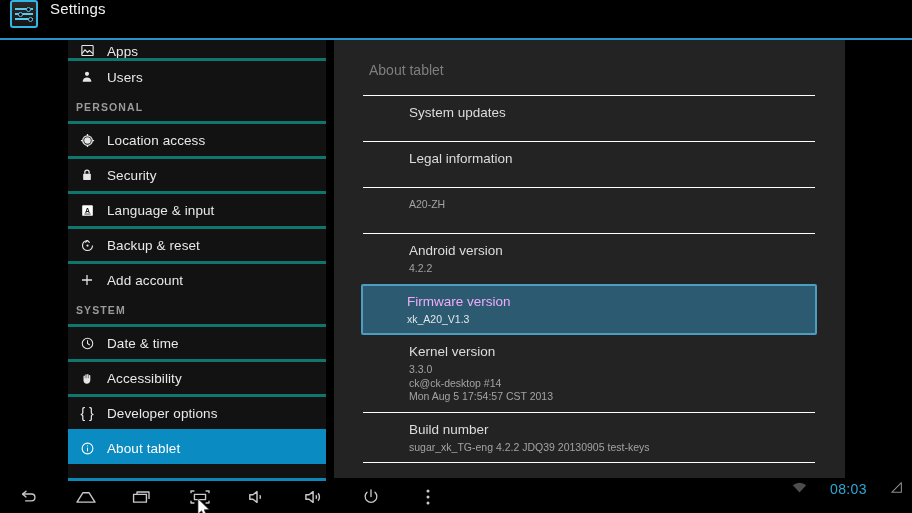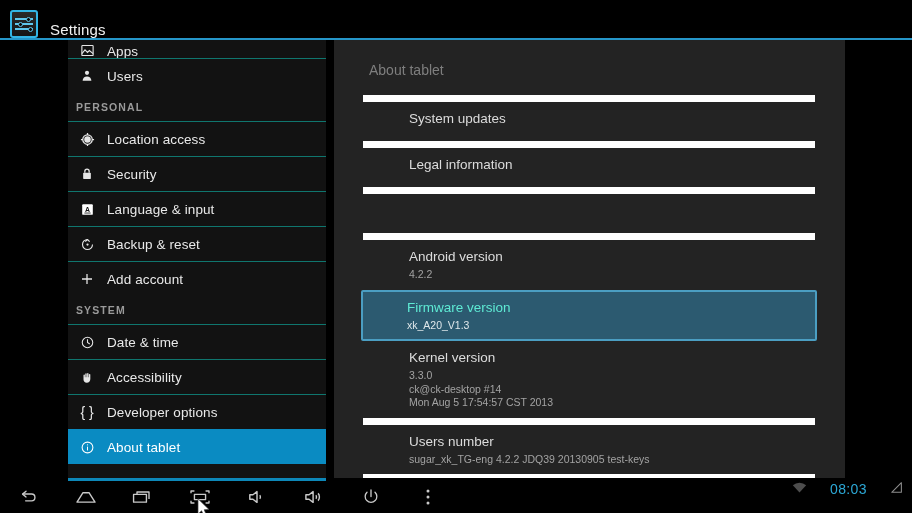--- a/index.html
+++ b/index.html
@@ -23,21 +23,21 @@
   }
 
   
   #action-bar {
     position: absolute;
     left: 0; top: 0;
     width: 912px;
     height: 38px;
     background: #000000;
     display: flex;
-    align-items: flex-end;
+    align-items: flex-start;
   }
   #app-icon {
     width: 28px;
     height: 28px;
     margin-left: 10px;
     border: 2px solid #33b5e5;
     border-radius: 3px;
     background: linear-gradient(#2a2a2a, #151515);
     position: relative;
     box-sizing: border-box;
@@ -101,21 +101,21 @@
     background: #121212;
     overflow: hidden;
   }
   .nav-row {
     position: relative;
     height: 35px;
     display: flex;
     align-items: center;
     padding-left: 8px;
     box-sizing: border-box;
-    border-top: 1px solid #0f766e;
+    border-top: 3px solid #0f766e;
   }
   .nav-row.first { border-top: none; }
   .nav-row.selected {
     background: #0a8bc2;
     border-top-color: #0a8bc2;
   }
   .nav-row .nav-ico {
     width: 22px;
     height: 22px;
     flex: 0 0 22px;
@@ -162,21 +162,21 @@
     font-size: 14px;
   }
   #content-list {
     position: absolute;
     left: 29px;
     top: 55px;
     width: 452px;
   }
   .item {
     position: relative;
-    border-top: 7px solid #ffffff;
+    border-top: 1px solid #ffffff;
     padding: 8px 0 8px 46px;
     box-sizing: border-box;
     min-height: 46px;
   }
   .item .item-title {
     color: #dcdcdc;
     font-size: 13.5px;
     line-height: 18px;
   }
   .item .item-sub {
@@ -188,21 +188,21 @@
   }
   .item.tall { min-height: 52px; }
   .item.selected {
     background: #2c5a70;
     border: 2px solid #4b9ec2;
     border-radius: 2px;
     padding: 7px 0 7px 44px;
     margin-left: -2px;
     margin-right: -2px;
   }
-  .item.selected .item-title { color: #5eead4; }
+  .item.selected .item-title { color: #f0abfc; }
   .item.selected .item-sub { color: #dfe7ea; }
 
   
   #nav-bar {
     position: absolute;
     left: 0;
     top: 478px;
     width: 912px;
     height: 35px;
     background: #000000;
@@ -400,41 +400,42 @@
 
         <div class="item">
           <div class="item-title">System updates</div>
         </div>
 
         <div class="item">
           <div class="item-title">Legal information</div>
         </div>
 
         <div class="item">
+          <div class="item-sub">A20-ZH</div>
         </div>
 
         <div class="item">
           <div class="item-title">Android version</div>
           <div class="item-sub">4.2.2</div>
         </div>
 
         <div class="item selected">
           <div class="item-title">Firmware version</div>
           <div class="item-sub">xk_A20_V1.3</div>
         </div>
 
         <div class="item tall" style="border-top:none;">
           <div class="item-title">Kernel version</div>
           <div class="item-sub">3.3.0
 ck@ck-desktop #14
 Mon Aug 5 17:54:57 CST 2013</div>
         </div>
 
         <div class="item">
-          <div class="item-title">Users number</div>
+          <div class="item-title">Build number</div>
           <div class="item-sub">sugar_xk_TG-eng 4.2.2 JDQ39 20130905 test-keys</div>
         </div>
 
         <div class="item" style="min-height:0;padding:0;"></div>
 
       </div>
     </div>
 
   </div>
 

